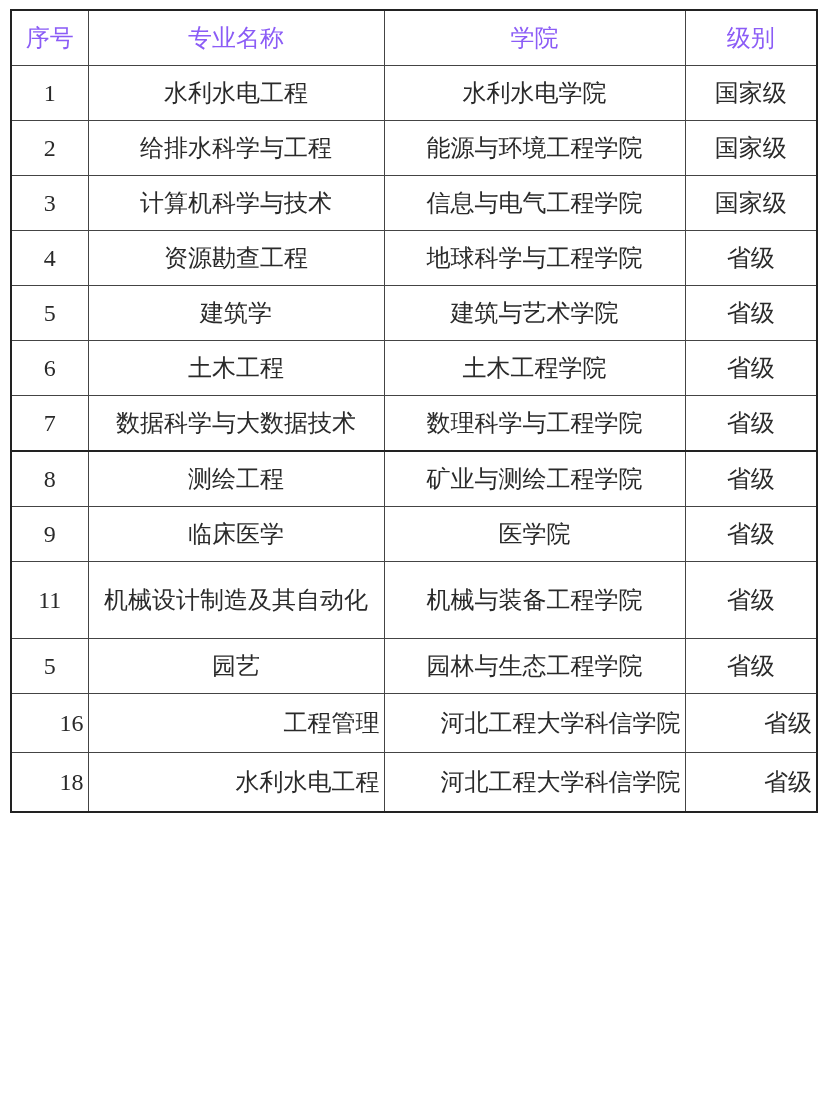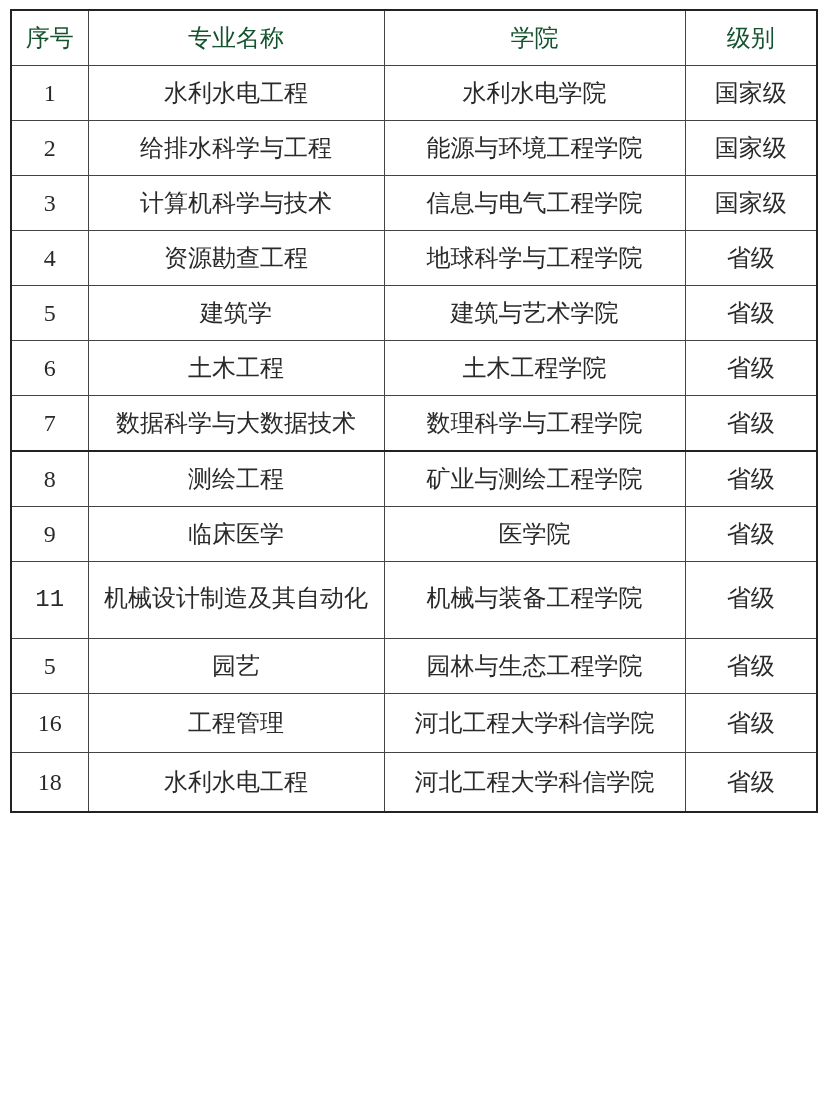--- a/index.html
+++ b/index.html
@@ -2,25 +2,25 @@
 <html><head>
 <meta charset="utf-8">
 <style>
   html, body { margin:0; padding:0; background:#ffffff; }
   body { width:828px; height:1106px; position:relative; overflow:hidden;
          font-family: "DejaVu Serif", "Liberation Serif", serif; color:#2a2a2a; }
   table { position:absolute; left:10px; top:9px; width:806px; border-collapse:collapse;
           border:2px solid #222; table-layout:fixed; }
   th, td { border:1px solid #444; text-align:center; vertical-align:middle; padding:0 4px;
            font-size:24px; font-weight:normal; line-height:30px; }
-  th { height:54px; font-family: "DejaVu Sans", "Liberation Sans", sans-serif; font-size:24px; color:#14532d; }
+  th { height:54px; font-family: "DejaVu Sans", "Liberation Sans", sans-serif; font-size:24px; color:#8b5cf6; }
   td { height:54px; }
   td.num { font-family:"Liberation Serif", serif; font-size:24px; }
-  tr.tall td { height:76px;font-family:Liberation Mono, monospace; }
-  tr.mid td { height:58px; }
+  tr.tall td { height:76px; }
+  tr.mid td { height:58px;text-align:right; }
   tr.thick td { border-top:2px solid #222; }
   col.c1 { width:77px; } col.c2 { width:296px; } col.c3 { width:301px; } col.c4 { width:132px; }
 </style>
 </head>
 <body>
 
 <table>
   <colgroup>
       <col class="c1">
       <col class="c2">

